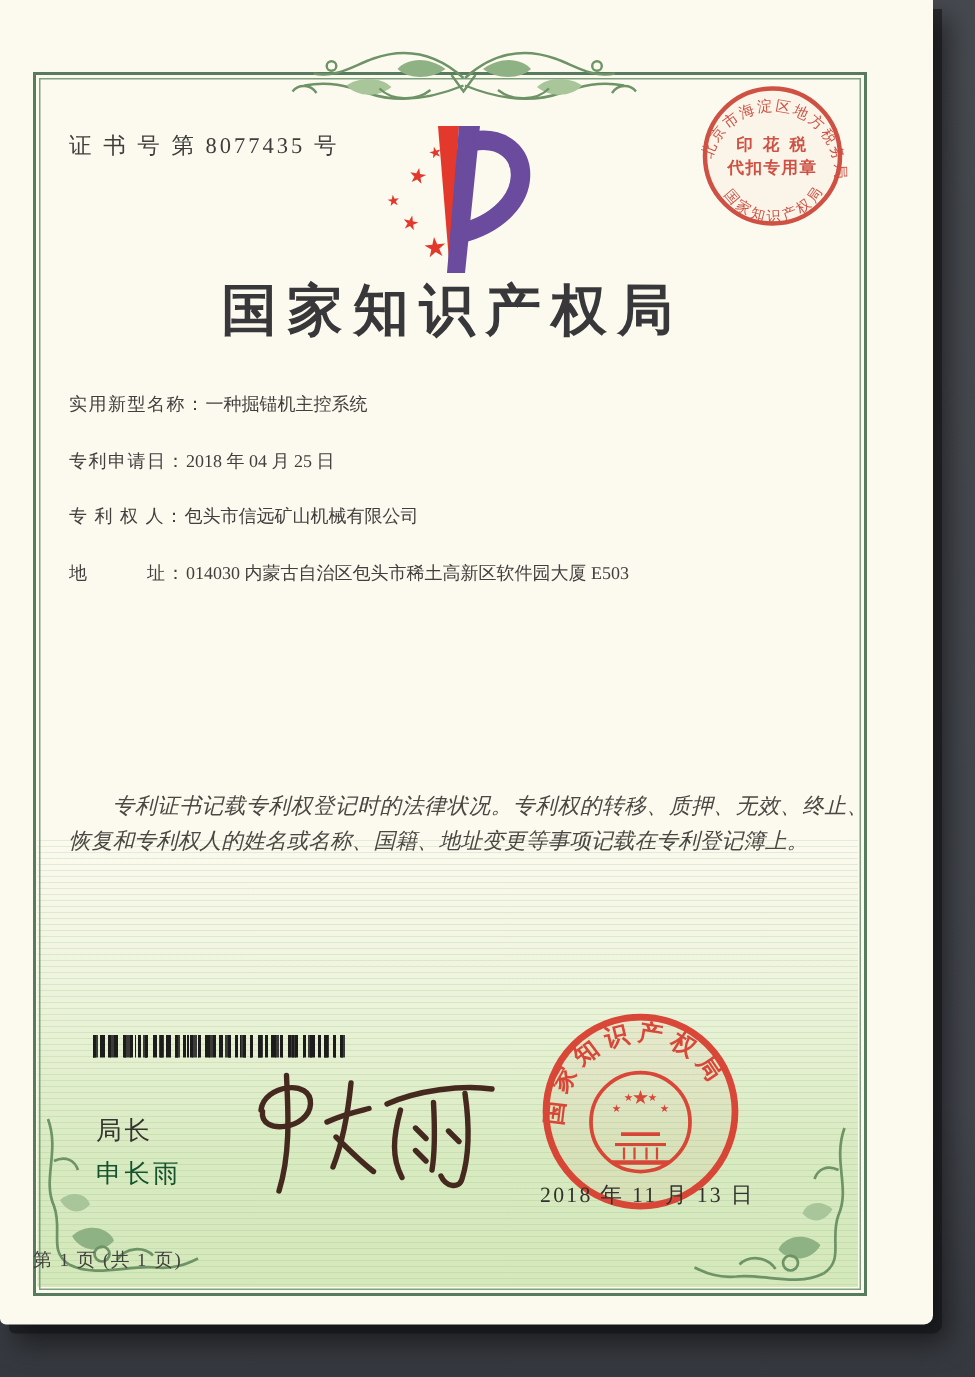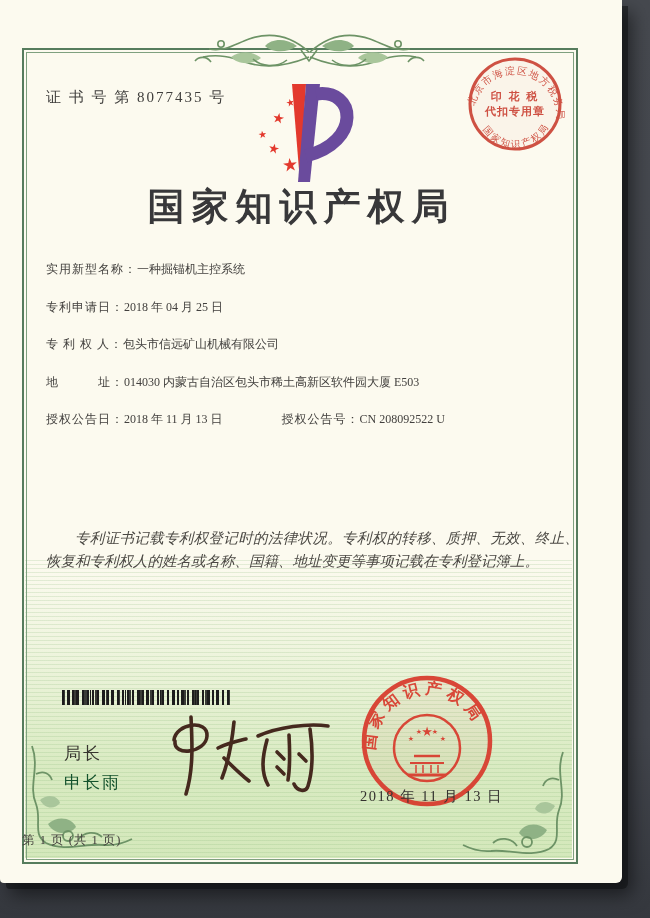--- a/index.html
+++ b/index.html
@@ -159,24 +159,20 @@
     <span class="star" style="left:34px;top:76px;font-size:18px;transform:rotate(-6deg);">★</span>
   </div>
 
   <div class="title">国家知识产权局</div>
 
   <div class="fields">
     <div class="frow"><span class="lbl">实用新型名称：</span><span class="val">一种掘锚机主控系统</span></div>
     <div class="frow"><span class="lbl">专利申请日：</span><span class="val">2018 年 04 月 25 日</span></div>
     <div class="frow"><span class="lbl">专 利 权 人：</span><span class="val">包头市信远矿山机械有限公司</span></div>
     <div class="frow"><span class="lbl">地　　　址：</span><span class="val">014030  内蒙古自治区包头市稀土高新区软件园大厦 E503</span></div>
-    <div class="frow">
-      <span class="lbl">授权公告日：</span><span class="val">2018 年 11 月 13 日</span>
-      <span class="lbl grant2">授权公告号：</span><span class="val">CN 208092522 U</span>
-    </div>
   </div>
 
   <div class="paras">
     <p>专利证书记载专利权登记时的法律状况。专利权的转移、质押、无效、终止、恢复和专利权人的姓名或名称、国籍、地址变更等事项记载在专利登记簿上。</p>
   </div>
 
   <div class="barcode"></div>
 
   <div class="director-title">局长</div>
   <div class="director-name">申长雨</div>

